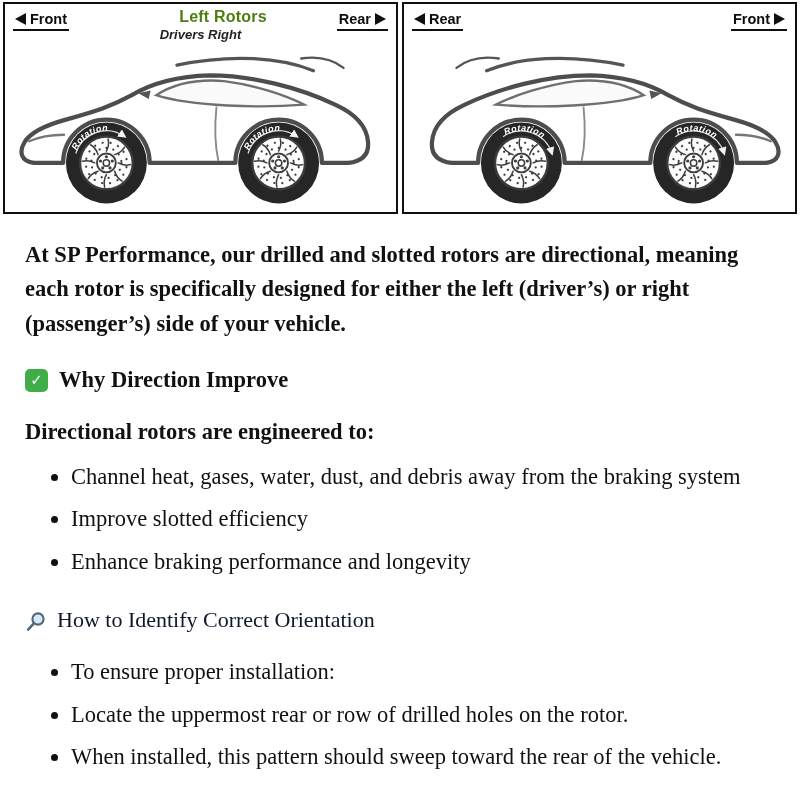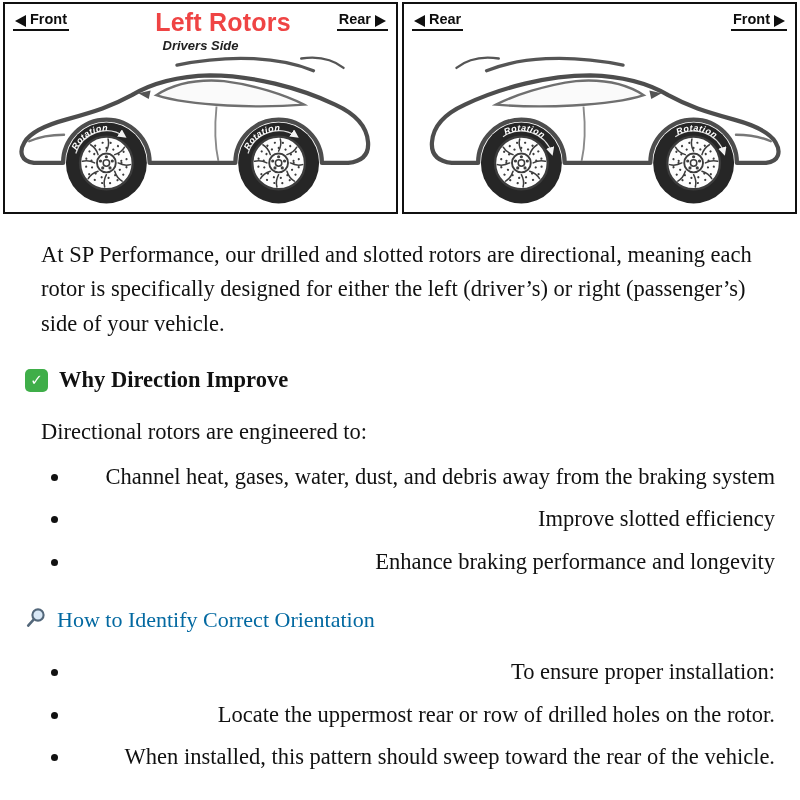--- a/index.html
+++ b/index.html
@@ -22,38 +22,38 @@
     background: #fff;
     position: relative;
     height: 212px;
     overflow: hidden;
   }
   .panel-header { position: relative; height: 46px; }
   .titles { text-align: center; padding-top: 4px; }
   .panel-title {
     font-family: "Liberation Sans", sans-serif;
     font-weight: 800;
-    font-size: 25px;
+    font-size: 16px;
     letter-spacing: .2px;
-    color: #ef4444;
+    color: #4d7c0f;
     padding-left: 45px;
   }
   .panel-subtitle {
     font-family: "Liberation Sans", sans-serif;
     font-weight: 700;
     font-style: italic;
     font-size: 13px;
     color: #222;
     margin-top: 1px;
   }
   .dir {
     position: absolute;
     top: 7px;
     display: flex;
-    align-items: flex-end;
+    align-items: center;
     gap: 4px;
     border-bottom: 2.5px solid #101010;
     padding: 0 2px 2px 2px;
     font-family: "Liberation Sans", sans-serif;
     font-weight: 700;
     font-size: 14.5px;
     color: #0d0d0d;
   }
   .dir-left  { left: 8px; }
   .dir-right { right: 8px; }
@@ -63,41 +63,41 @@
   .car-svg { width: 100%; height: 160px; display: block; }
 
   .slot { fill: none; stroke: #3c3c3c; stroke-width: 1.6; stroke-linecap: round; }
   .dots { fill: none; stroke: #3c3c3c; stroke-linecap: round; }
   .lug  { fill: #3f3f3f; }
   .rot-arc { fill: none; stroke: rgba(255,255,255,.85); stroke-width: 1.3; }
   .rot-text { font-family: "Liberation Sans", sans-serif; font-style: italic; font-weight: 700; font-size: 9.5px; fill: #ffffff; letter-spacing: .4px; }
 
   
   .content { padding: 16px 25px 20px 25px; font-size: 22.5px; }
-  .content p { line-height: 1.53; margin: 8px 16px 10px; }
+  .content p { line-height: 1.53; margin: 8px 0 10px; font-weight: bold; }
   .lead { margin-top: 4px; }
   h2.sec {
     display: flex; align-items: center; gap: 11px;
     font-size: 22.5px; font-weight: 700;
     margin: 26px 0 22px;
   }
   h3.sec {
-    display: flex; align-items: flex-start; gap: 10px;
-    font-size: 22px; font-weight: 400; color: #0369a1;
+    display: flex; align-items: flex-end; gap: 10px;
+    font-size: 22px; font-weight: 400; color: #0f172a;
     margin: 28px 0 22px;
   }
   .check-icon {
     width: 23px; height: 23px; flex: 0 0 auto;
     background: #3fae49; border-radius: 5px;
     display: inline-flex; align-items: center; justify-content: center;
     color: #fff; font-size: 15px; font-weight: 700;
     font-family: "DejaVu Sans", sans-serif;
   }
   .mag-icon { width: 22px; height: 22px; flex: 0 0 auto; }
-  ul { margin: 0 0 26px 0; padding-left: 46px; text-align: right; }
+  ul { margin: 0 0 26px 0; padding-left: 46px; }
   li { line-height: 1.5; margin: 9px 0; }
 </style>
 </head>
 <body>
 
 <svg width="0" height="0" style="position:absolute" aria-hidden="true">
   <defs>
     <marker id="ah" viewBox="0 0 8 8" refX="6" refY="4" markerWidth="7" markerHeight="7" orient="auto">
       <path d="M0 0 L8 4 L0 8 z" fill="#f2f2f2"></path>
     </marker>
@@ -142,21 +142,21 @@
 <div class="diagram">
 
   <div class="panel">
     <div class="panel-header">
       <div class="dir dir-left">
         <span class="tri tri-left"></span>
         <span>Front</span>
       </div>
       <div class="titles">
         <div class="panel-title">Left Rotors</div>
-        <div class="panel-subtitle">Drivers Side</div>
+        <div class="panel-subtitle">Drivers Right</div>
       </div>
       <div class="dir dir-right">
         <span>Rear</span>
         <span class="tri tri-right"></span>
       </div>
     </div>
     <svg class="car-svg" viewBox="0 0 390 170" preserveAspectRatio="xMidYMid meet">
       <use href="#car-art"></use>
       <path id="rp-l-f" class="rot-arc" d="M 62.5 110 A 34 34 0 0 1 114.5 92" marker-end="url(#ah)"></path>
       <path id="rp-l-r" class="rot-arc" d="M 245.5 110 A 34 34 0 0 1 297.5 92" marker-end="url(#ah)"></path>

